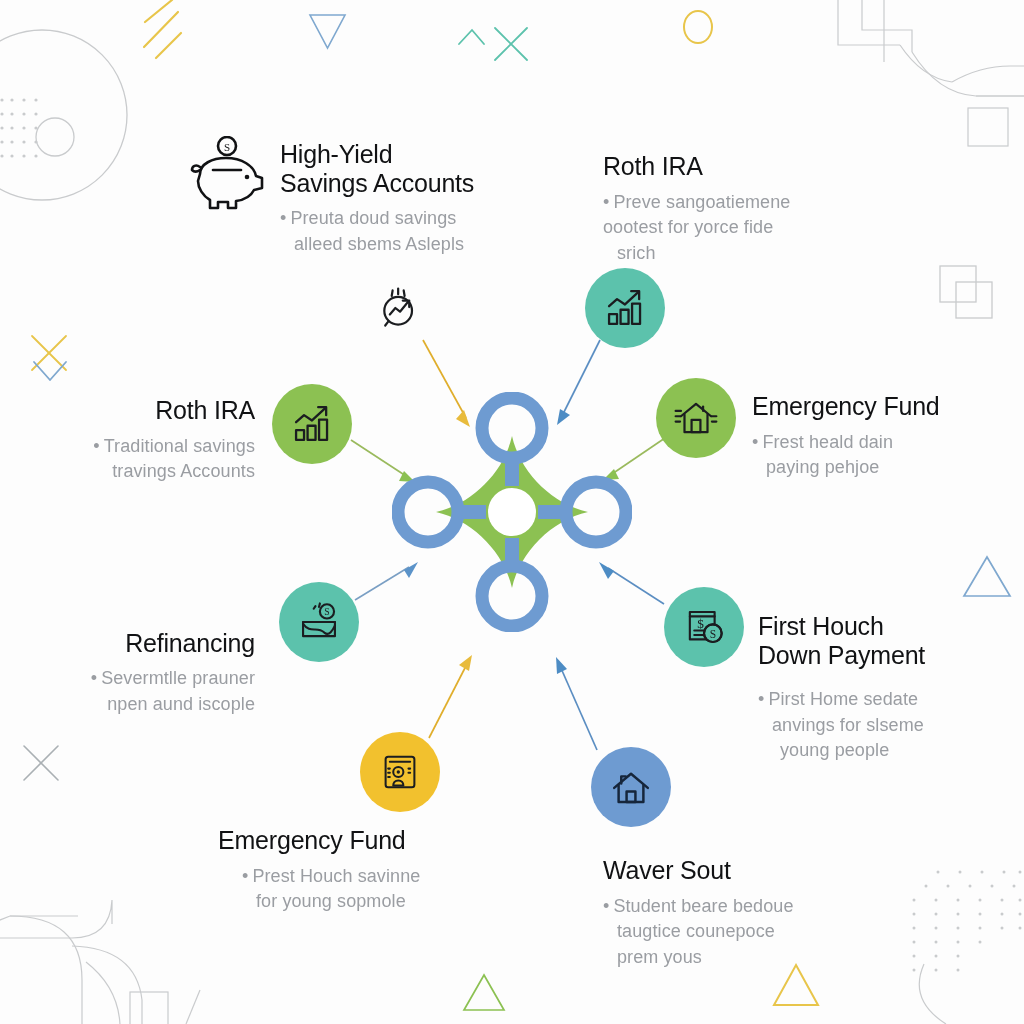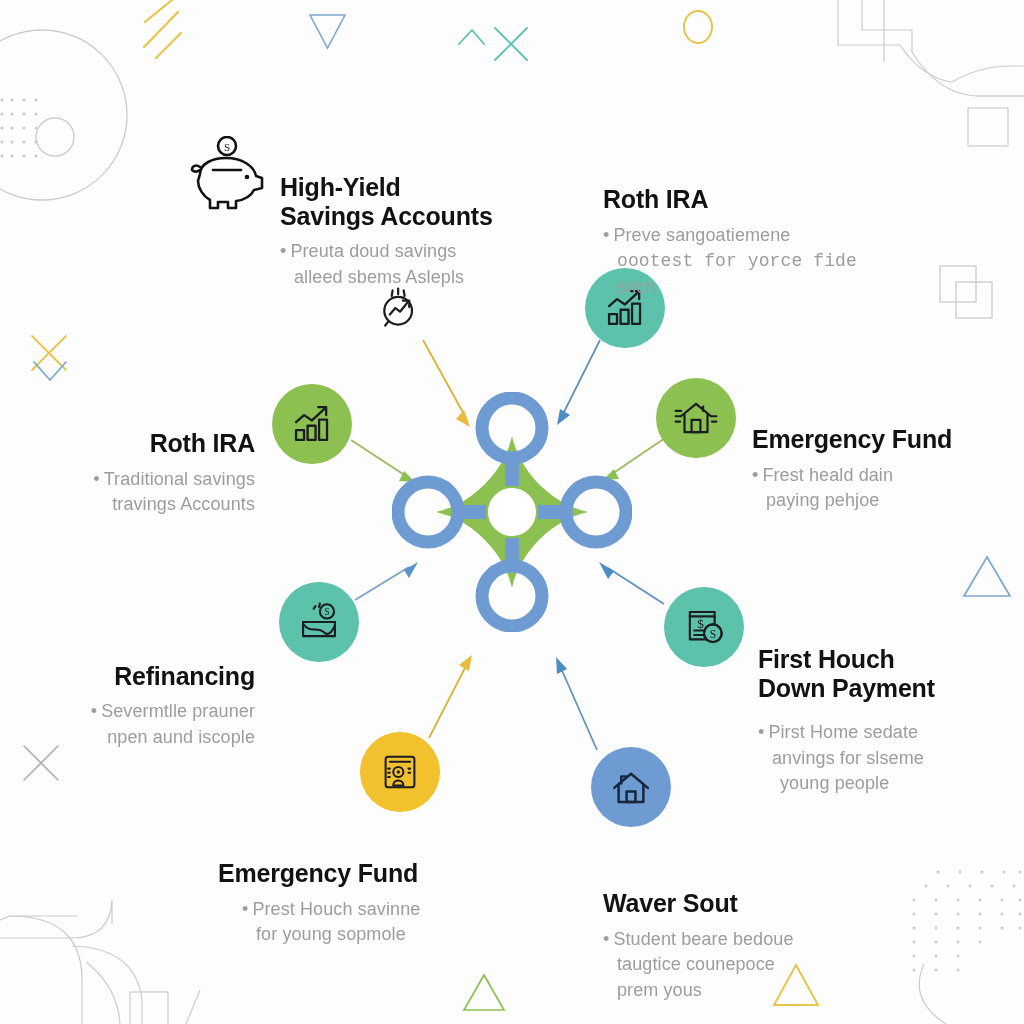--- a/index.html
+++ b/index.html
@@ -32,25 +32,24 @@
   
   .label-block {
     position: absolute;
     width: 300px;
   }
   .label-block.align-right { text-align: right; }
   .label-block.align-left  { text-align: left; }
 
   .label-title {
     font-size: 25px;
-    font-weight: bold;
+    font-weight: normal;
     color: #111214;
     line-height: 1.14;
     letter-spacing: -0.2px;
-    margin-top: 33px;
   }
 
   .label-desc {
     margin-top: 9px;
     font-size: 18px;
     color: #9a9da2;
     line-height: 1.42;
     letter-spacing: 0.1px;
   }
   .label-desc .bullet {
@@ -399,21 +398,21 @@
     <div class="label-desc">
       <span class="bullet">•</span><span>Preuta doud savings</span><br>
       <span style="margin-left:14px;">alleed sbems Aslepls</span>
     </div>
   </div>
 
   <div class="label-block align-left" style="left:603px; top:152px; width:330px;">
     <div class="label-title">Roth IRA</div>
     <div class="label-desc">
       <span class="bullet">•</span><span>Preve sangoatiemene</span><br>
-      <span style="margin-left:14px;font-family:Liberation Mono, monospace;">oootest for yorce fide</span><br>
+      <span style="">oootest for yorce fide</span><br>
       <span style="margin-left:14px;">srich</span>
     </div>
   </div>
 
   <div class="label-block align-right" style="left:-45px; top:396px; width:300px;">
     <div class="label-title">Roth IRA</div>
     <div class="label-desc">
       <span class="bullet">•</span><span>Traditional savings</span><br>
       <span>travings Accounts</span>
     </div>

